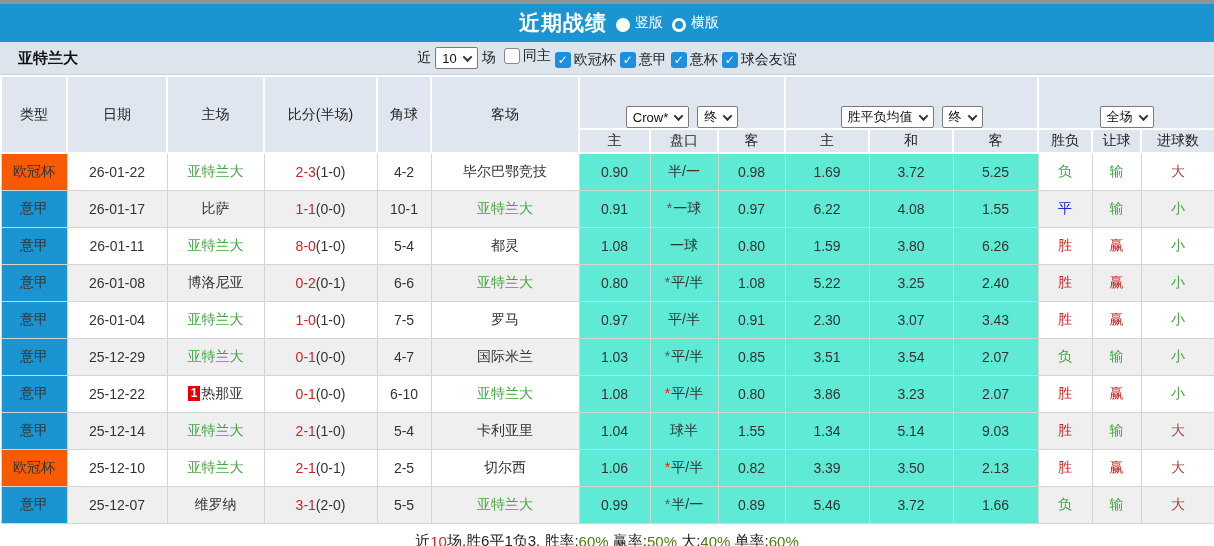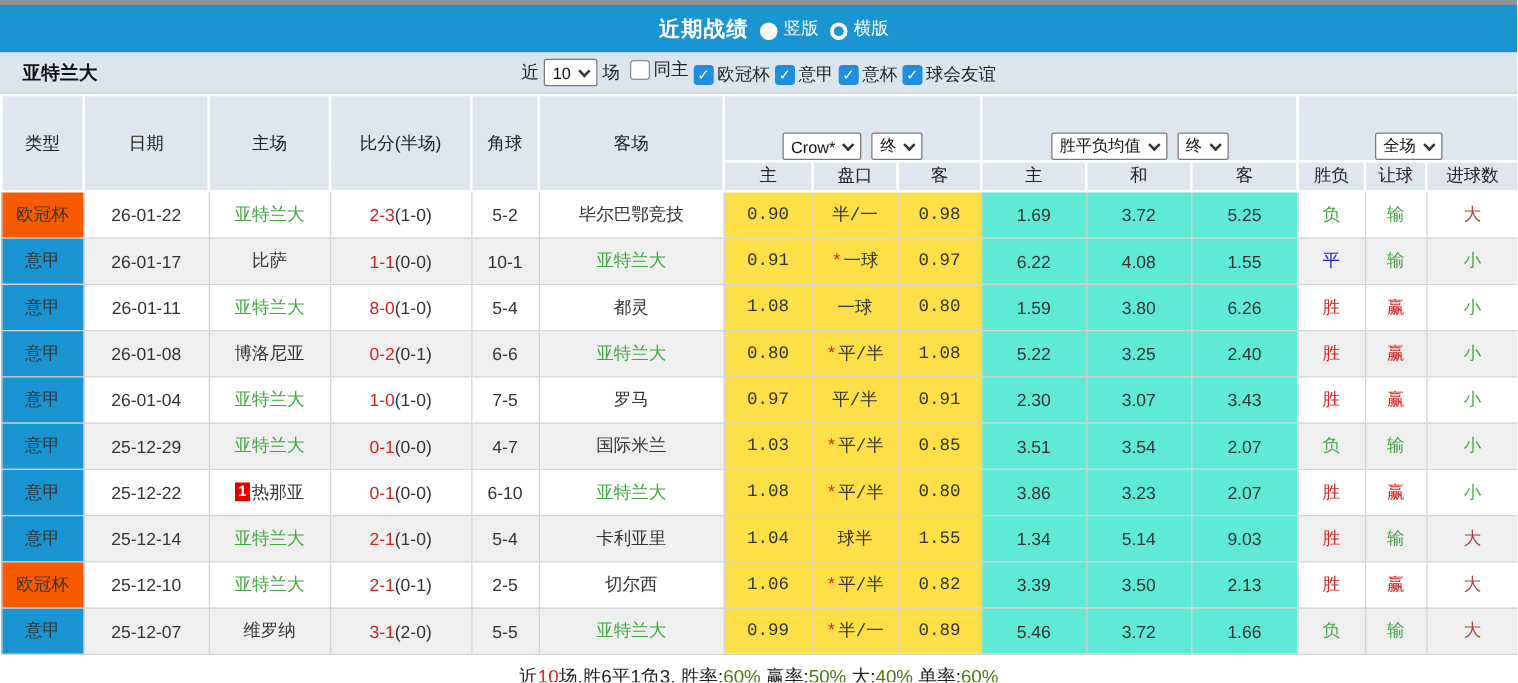--- a/index.html
+++ b/index.html
@@ -4,21 +4,21 @@
 <style>
   * { margin:0; padding:0; box-sizing:border-box; }
   html,body { background:#fff; }
   body { font-family:"Liberation Sans","DejaVu Sans",sans-serif; width:1214px; }
   .page { width:1214px; height:546px; background:#fff; overflow:hidden; }
 
   .top-strip { height:4px; background:#8f9496; }
 
   
   .title-bar { height:38px; background:#1b94d2; display:flex; align-items:center; justify-content:center; gap:9px; }
-  .title-bar .title { color:#fff; font-weight:bold; font-size:17px; letter-spacing:1px;margin-left:24px; }
+  .title-bar .title { color:#fff; font-weight:bold; font-size:21px; letter-spacing:1px;margin-left:24px; }
   .radio-group { display:flex; align-items:flex-end; gap:5px; }
   .radio { width:14px; height:14px; border-radius:50%; display:inline-block; }
   .radio.sel { background:#fff; }
   .radio.unsel { border:3px solid #fff; background:transparent; }
   .radio-label { color:#fff; font-size:14px; }
 
   
   .filter-bar { height:33px; background:#dce4ee; border-bottom:1px solid #c9d2dd; position:relative; display:flex; align-items:center; justify-content:center; font-size:14px; color:#222; }
   .team-name { position:absolute; left:18px; font-weight:bold; font-size:15px; color:#111; }
   .filter-center { display:flex; align-items:center; gap:4px; }
@@ -32,21 +32,21 @@
   
   table.results { width:1214px; border-collapse:collapse; table-layout:fixed; font-size:14px; }
   table.results thead th { background:#e0e6ef; border:2px solid #fff; font-weight:normal; color:#222; height:24px; font-size:14px; }
   table.results thead tr.sel-row th { height:26px; }
   .th-selects { display:flex; align-items:center; justify-content:center; gap:8px;margin-top:29px; }
   table.results td { height:37px; text-align:center; border:1px solid #d4d4d4; color:#333; }
   td.t { color:#fff; border-bottom:2px solid #fff; border-top:0; font-size:14px; }
   td.bg-o { background:#f85a00; }
   td.bg-b { background:#1b94d2; }
   td.p { background:#fff; }
-  td.cream { background:#fde047;font-family:Liberation Mono, monospace; }
+  td.cream { background:#5eead4; }
   td.lblue { background:#5eead4;margin-top:39px; }
   #tbody tr:nth-child(even) td.p { background:#efefef; }
   .c-green { color:#44a544; }
   .c-red { color:#cf2222; }
   .c-dred { color:#a94442; }
   .c-blue { color:#2323c8; }
   .c-black { color:#333; }
   .badge { display:inline-block; background:#e60000; color:#fff; font-size:12px; font-weight:bold; padding:1px 3px; line-height:13px; margin-right:1px; vertical-align:1px; }
   .star { color:#e02020; margin-right:1px; }
 
@@ -175,21 +175,21 @@
         <th>让球</th>
         <th>进球数</th>
       </tr>
     </thead>
     <tbody id="tbody">
         <tr>
           <td class="t bg-o">欧冠杯</td>
           <td class="p">26-01-22</td>
           <td class="p"><span class="c-green">亚特兰大</span></td>
           <td class="p"><span class="c-red">2-3</span><span class="c-black">(1-0)</span></td>
-          <td class="p">5-2</td>
+          <td class="p">4-2</td>
           <td class="p"><span class="c-black">毕尔巴鄂竞技</span></td>
           <td class="cream">0.90</td>
           <td class="cream"><span class="c-black">半/一</span></td>
           <td class="cream">0.98</td>
           <td class="lblue">1.69</td>
           <td class="lblue">3.72</td>
           <td class="lblue">5.25</td>
           <td class="p"><span class="c-green">负</span></td>
           <td class="p"><span class="c-green">输</span></td>
           <td class="p"><span class="c-dred">大</span></td>

